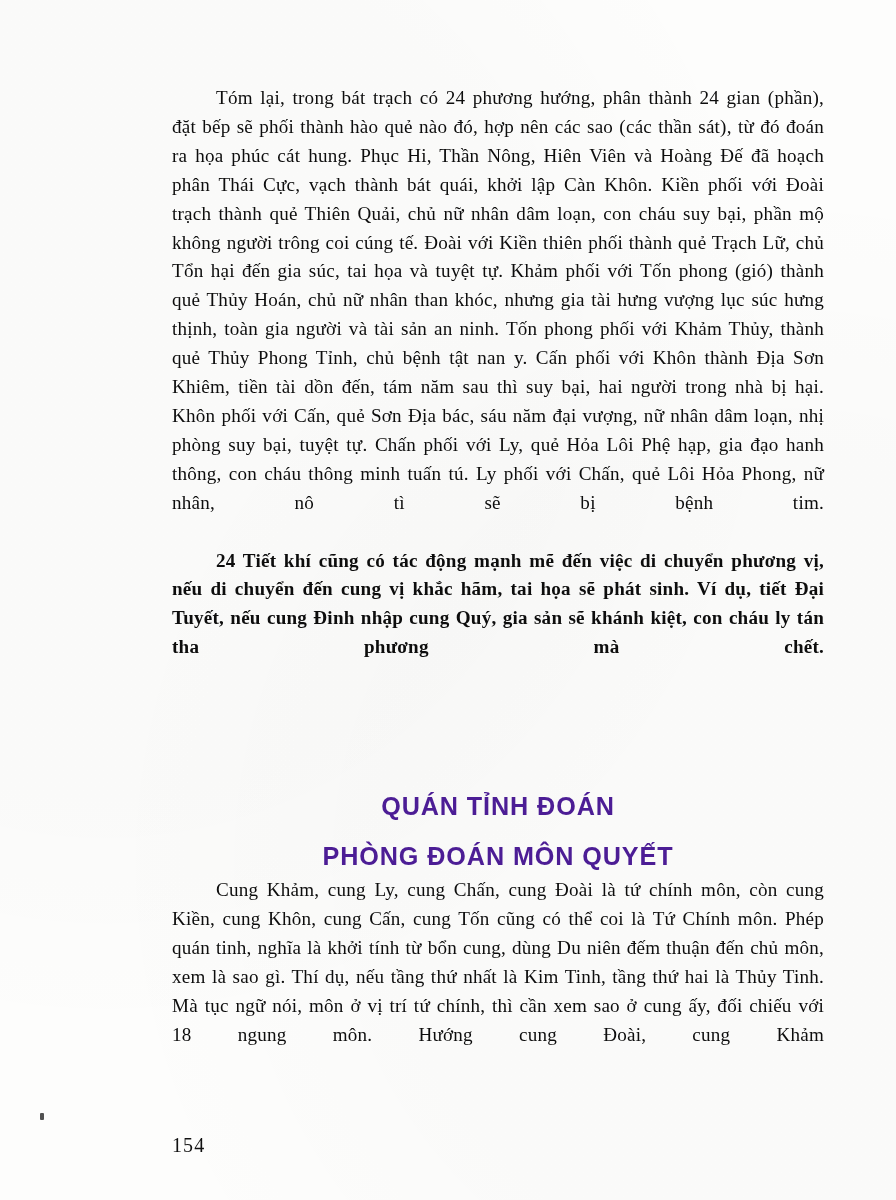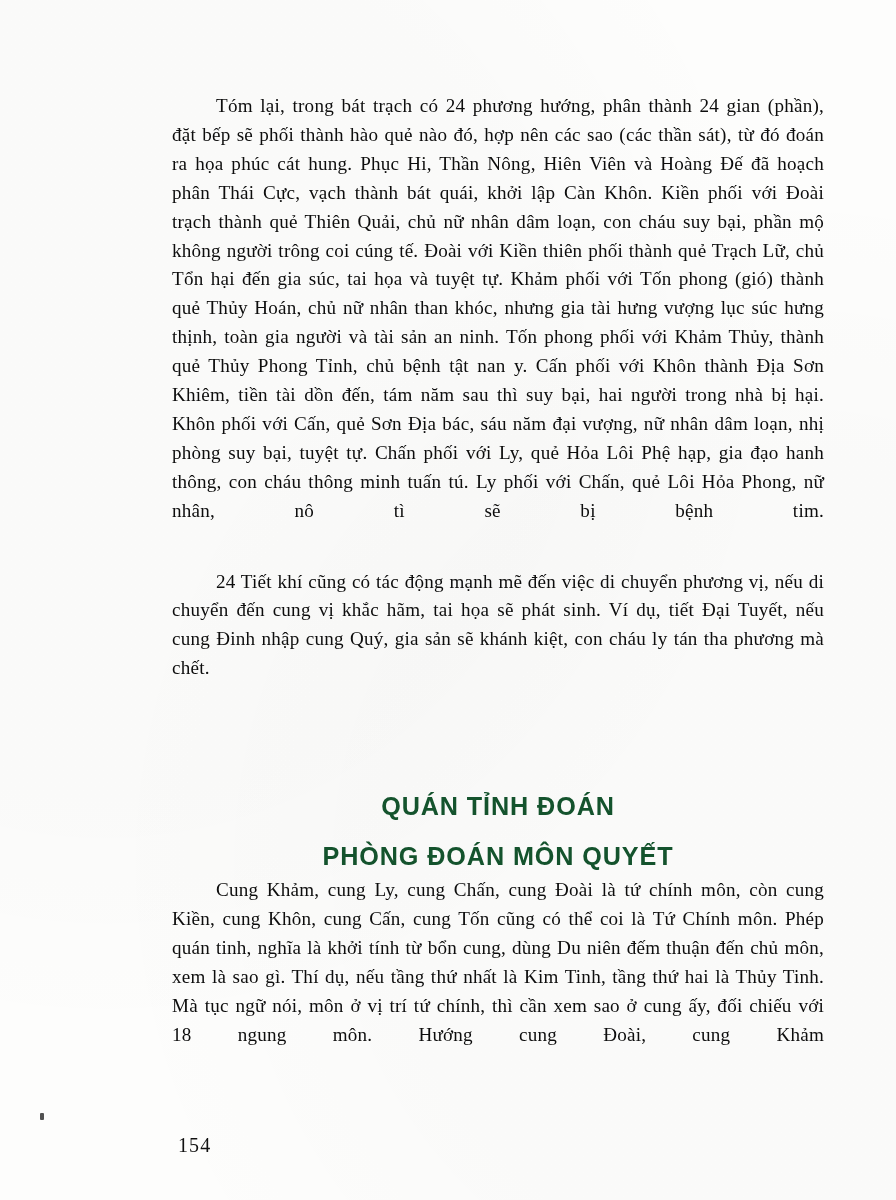--- a/index.html
+++ b/index.html
@@ -29,58 +29,59 @@
     pointer-events: none;
     background:
       radial-gradient(circle at 12% 30%, rgba(0,0,0,0.012) 0 38%, rgba(0,0,0,0) 60%),
       radial-gradient(circle at 88% 72%, rgba(0,0,0,0.012) 0 35%, rgba(0,0,0,0) 60%);
   }
 
   
   .textblock {
     position: absolute;
     left: 172px;
-    top: 92px;
+    top: 84px;
     width: 652px;
   }
 
   p.para {
     margin: 0;
     font-size: 19.1px;
     line-height: 28.9px;
     text-align: justify;
     text-justify: inter-word;
     letter-spacing: 0.22px;
     word-spacing: 0.6px;
     color: #0d0d0d;
     text-indent: 44px;
     -webkit-font-smoothing: none;
   }
 
   p.para + p.para {
-    margin-top: 13px;
+    margin-top: 0;
+    font-weight: bold;
   }
 
   
   p.para::after {
     content: "";
     display: inline-block;
     width: 100%;
   }
 
   
   .heading {
     position: absolute;
     left: 172px;
     top: 790px;
     width: 652px;
     text-align: center;
     font-family: "Liberation Sans", "DejaVu Sans", sans-serif;
     font-weight: bold;
-    color: #14532d;
+    color: #4c1d95;
   }
   .heading .h-line {
     display: block;
     font-size: 25.5px;
     line-height: 33px;
     letter-spacing: 0.9px;
   }
   .heading .h-line.l1 {
     font-size: 25.2px;
   }
@@ -93,21 +94,21 @@
   .textblock-lower {
     position: absolute;
     left: 172px;
     top: 876px;
     width: 652px;
   }
 
   
   .folio {
     position: absolute;
-    left: 178px;
+    left: 172px;
     top: 1134px;
     font-size: 20px;
     letter-spacing: 1.1px;
     color: #111111;
     font-family: "Liberation Serif", "DejaVu Serif", serif;
   }
 
   
   .speck {
     position: absolute;

